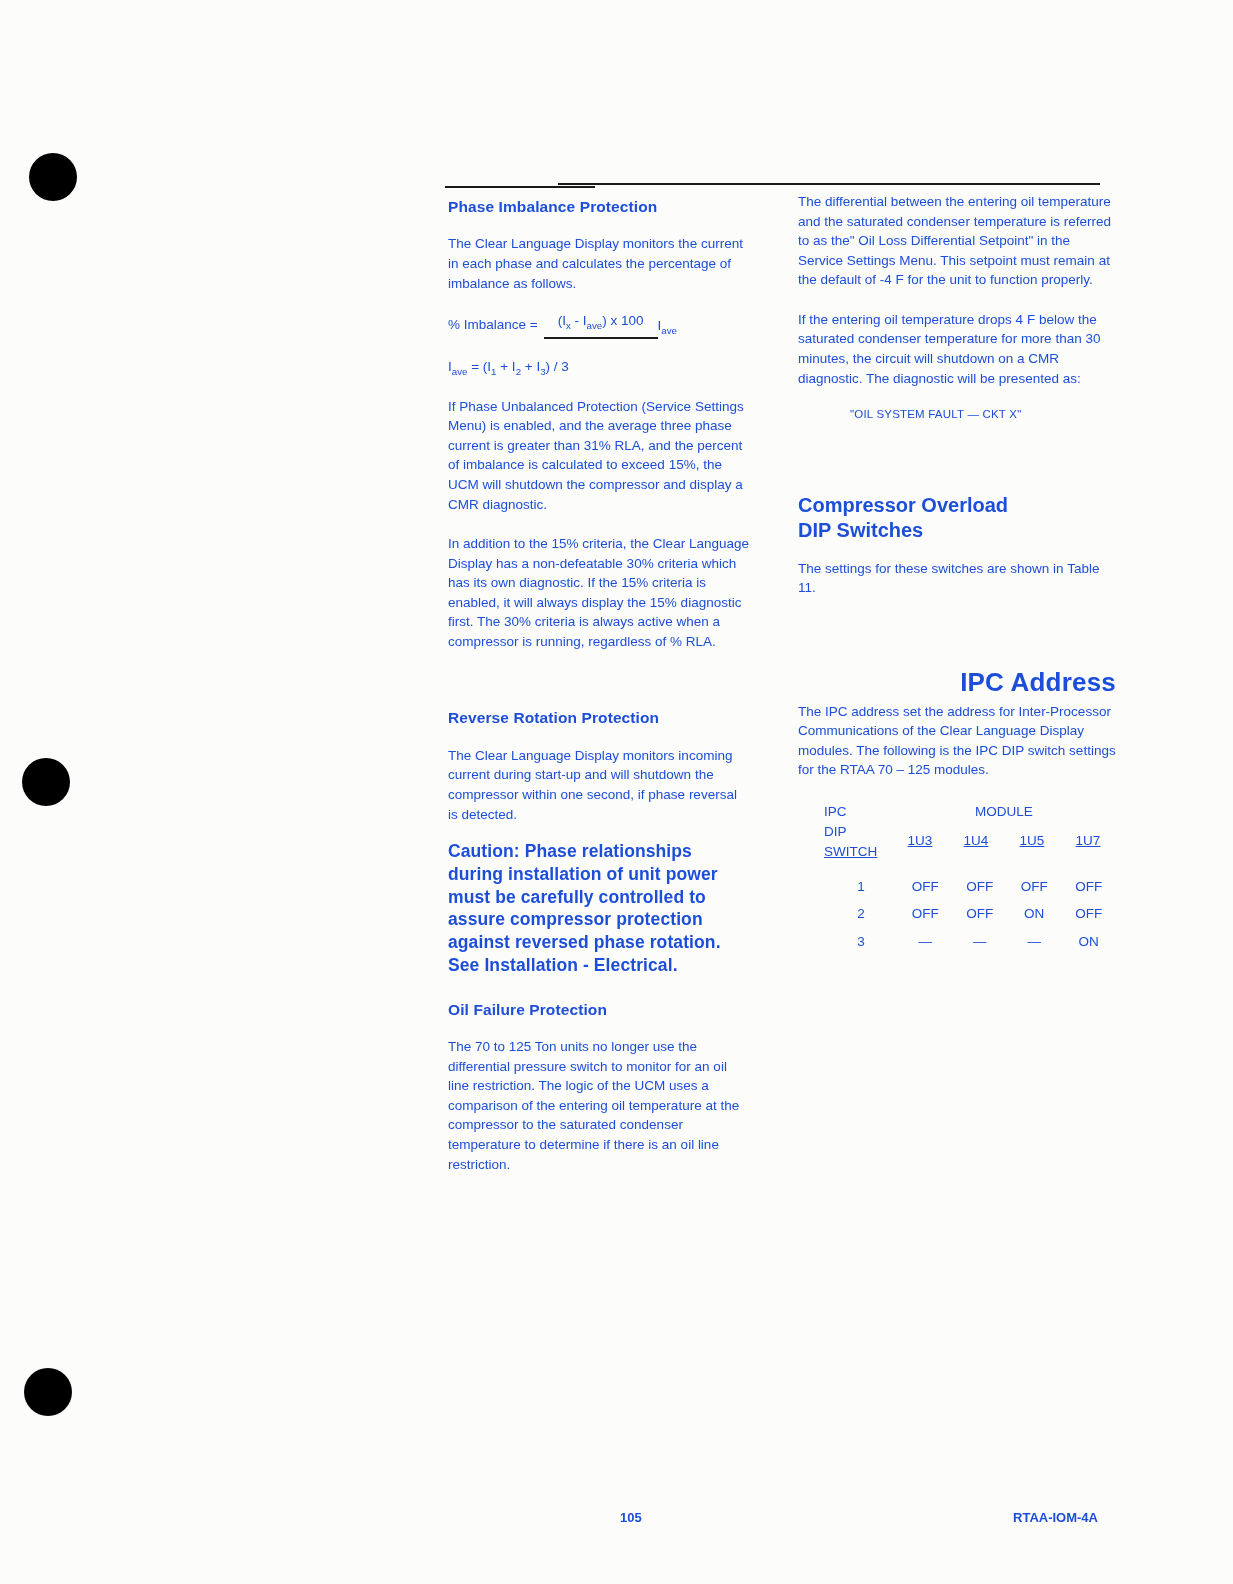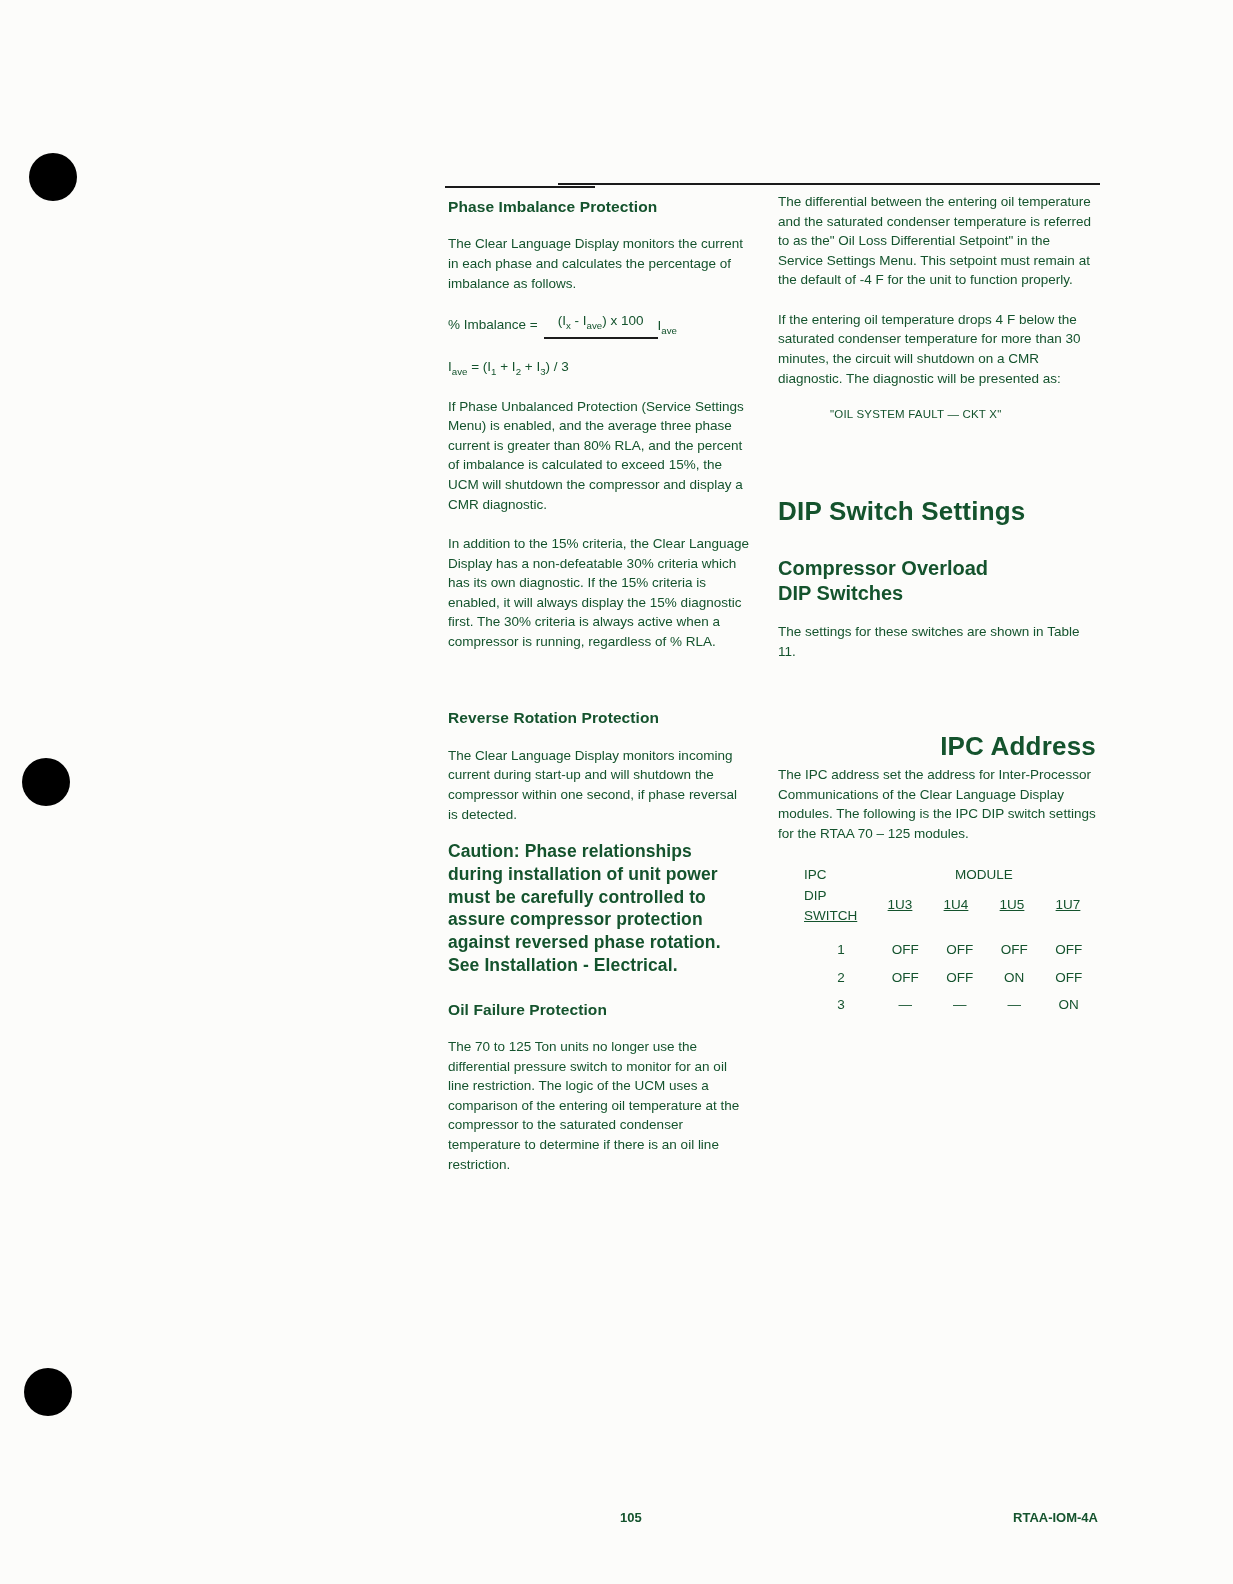--- a/index.html
+++ b/index.html
@@ -1,28 +1,28 @@
 <!DOCTYPE html>
 <html><head>
 <meta charset="utf-8">
 <style>
   * { margin:0; padding:0; box-sizing:border-box; }
   html,body { background:#d9d9d9; }
   .page {
     position:relative; width:1233px; height:1584px; margin:0 auto;
-    background:#fcfcfa; color:#14532d;
+    background:#fcfcfa; color:#1d4ed8;
     font-family:"Liberation Sans", sans-serif;
     overflow:hidden;
   }
   .punch-dot { position:absolute; width:48px; height:48px; background:#000; border-radius:50%; }
   .rule { position:absolute; height:2px; background:#1a1a1a; }
 
   .col { position:absolute; font-size:13.5px; line-height:1.45; }
   .col-left  { left:448px; top:196px; width:302px; }
-  .col-right { left:778px; top:192px; width:318px; }
+  .col-right { left:798px; top:192px; width:318px; }
 
   .sec-heading { font-size:15.5px; font-weight:700; margin-bottom:16px; letter-spacing:.1px; }
   .big-heading { font-size:26px; font-weight:700; letter-spacing:.2px; }
   .para { margin-bottom:18px; }
 
   
   .formula { display:flex; align-items:center; margin:6px 0 18px 0; }
   .f-lhs { white-space:nowrap; margin-right:6px; }
   .fraction { display:inline-flex; align-items:center; }
   .fraction .num { padding:0 14px 4px 14px; border-bottom:2px solid #1c1c1c; white-space:nowrap; }
@@ -82,21 +82,21 @@
       <span class="f-lhs">% Imbalance =</span>
       <span class="fraction">
         <span class="num"><span>(I</span><sub>x</sub><span> - I</span><sub>ave</sub><span>) x 100</span></span>
         <span class="den"><span>I</span><sub>ave</sub></span>
       </span>
     </div>
 
     <div class="def-line"><span>I</span><sub>ave</sub><span> = (I</span><sub>1</sub><span> + I</span><sub>2</sub><span> + I</span><sub>3</sub><span>) / 3</span></div>
 
 
-    <p class="para" style="margin-bottom:20px;">If Phase Unbalanced Protection (Service Settings Menu) is enabled, and the average three phase current is greater than 80% RLA, and the percent of imbalance is calculated to exceed 15%, the UCM will shutdown the compressor and display a CMR diagnostic.</p>
+    <p class="para" style="margin-bottom:20px;">If Phase Unbalanced Protection (Service Settings Menu) is enabled, and the average three phase current is greater than 31% RLA, and the percent of imbalance is calculated to exceed 15%, the UCM will shutdown the compressor and display a CMR diagnostic.</p>
 
     <p class="para" style="margin-bottom:56px;">In addition to the 15% criteria, the Clear Language Display has a non-defeatable 30% criteria which has its own diagnostic. If the 15% criteria is enabled, it will always display the 15% diagnostic first.  The 30% criteria is always active when a compressor is running, regardless of % RLA.</p>
 
     <div class="sec-heading">Reverse Rotation Protection</div>
 
     <p class="para" style="margin-bottom:16px;">The Clear Language Display monitors incoming current during start-up and will shutdown the compressor within one second, if phase reversal is detected.</p>
 
     <div class="caution">Caution: Phase relationships during installation of unit power must be carefully controlled to assure compressor protection against reversed phase rotation. See Installation - Electrical.</div>
 
     <div class="sec-heading">Oil Failure Protection</div>
@@ -106,21 +106,20 @@
   </div>
 
   <div class="col col-right">
 
     <p class="para" style="margin-bottom:20px;">The differential between the entering oil temperature and the saturated condenser temperature is referred to as the" Oil Loss Differential Setpoint" in the Service Settings Menu.  This setpoint must remain at the default of -4 F for the unit to function properly.</p>
 
     <p class="para">If the entering oil temperature drops 4 F below the saturated condenser temperature for more than 30 minutes, the circuit will shutdown on a CMR diagnostic.  The diagnostic will be presented as:</p>
 
     <div class="quote-line">"OIL SYSTEM FAULT — CKT X"</div>
 
-    <div class="big-heading">DIP Switch Settings</div>
 
     <div class="subheading">
       <span>Compressor Overload</span>
       <span>DIP Switches</span>
     </div>
 
     <p class="para" style="margin-bottom:66px;">The settings for these switches are shown in Table 11.</p>
 
     <div class="big-heading" style="text-align:right;">IPC Address</div>
 

